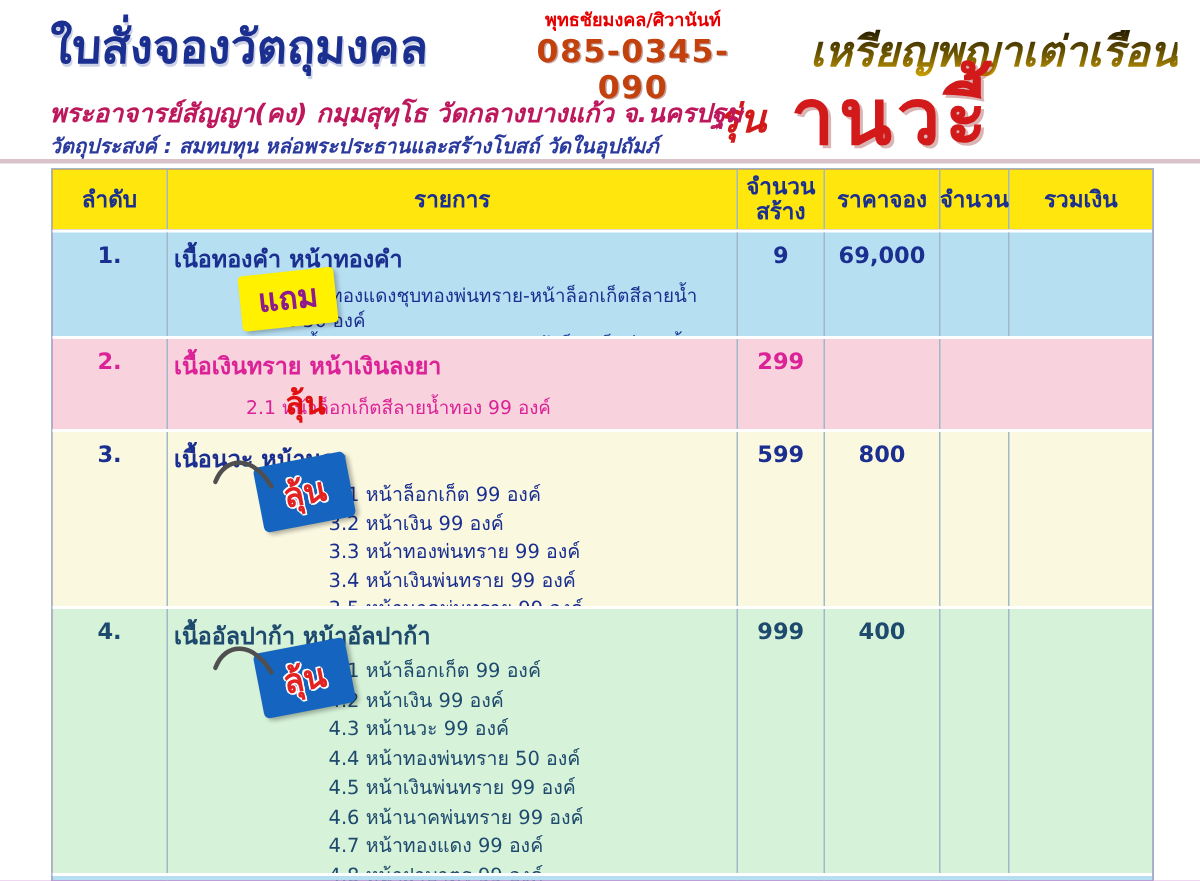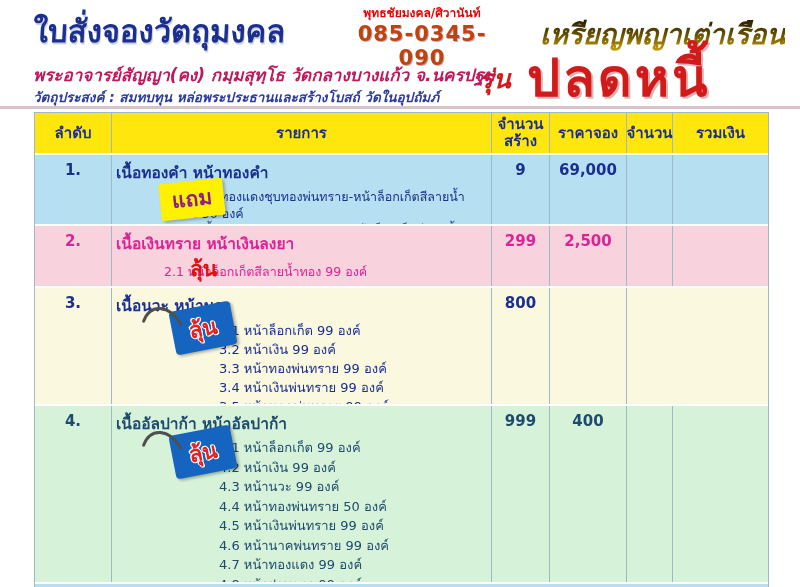--- a/index.html
+++ b/index.html
@@ -85,21 +85,21 @@
 
   <div class="doc-title">ใบสั่งจองวัตถุมงคล</div>
 
   <div class="contact">
     <div class="contact-name">พุทธชัยมงคล/ศิวานันท์</div>
     <div class="contact-phone">085-0345-090</div>
   </div>
 
   <div class="series">เหรียญพญาเต่าเรือน</div>
   <div class="run-prefix">รุ่น</div>
-  <div class="run-name">ปลดหนี้</div>
+  <div class="run-name">านวะี้</div>
 
   <div class="monk-line">พระอาจารย์สัญญา(คง) กมฺมสุทฺโธ วัดกลางบางแก้ว จ.นครปฐม</div>
   <div class="purpose-line">วัตถุประสงค์ : สมทบทุน หล่อพระประธานและสร้างโบสถ์ วัดในอุปถัมภ์</div>
 
   <div class="divider"></div>
 
   <div class="otable">
 
     <div class="trow thead">
       <div class="cell">ลำดับ</div>
@@ -130,21 +130,20 @@
     <div class="trow r2">
       <div class="cell c-no">2.</div>
       <div class="cell c-item">
         <div class="item-title">เนื้อเงินทราย หน้าเงินลงยา</div>
         <div class="tag-plain">ลุ้น</div>
         <div class="subs">
           <div class="sub">2.1 หน้าล็อกเก็ตสีลายน้ำทอง 99 องค์</div>
         </div>
       </div>
       <div class="cell c-qty">299</div>
-      <div class="cell c-price">2,500</div>
       <div class="cell c-amount"></div>
       <div class="cell c-total"></div>
     </div>
 
     <div class="trow r3">
       <div class="cell c-no">3.</div>
       <div class="cell c-item">
         <div class="item-title">เนื้อนวะ หน้านวะ</div>
         <div class="tag-hang">
           <svg class="cord" width="40" height="34" viewBox="0 0 40 34">
@@ -153,20 +152,21 @@
           <span class="luck-text">ลุ้น</span>
         </div>
         <div class="subs">
           <div class="sub">3.1 หน้าล็อกเก็ต 99 องค์</div>
           <div class="sub">3.2 หน้าเงิน 99 องค์</div>
           <div class="sub">3.3 หน้าทองพ่นทราย 99 องค์</div>
           <div class="sub">3.4 หน้าเงินพ่นทราย 99 องค์</div>
           <div class="sub">3.5 หน้านาคพ่นทราย 99 องค์</div>
         </div>
       </div>
+      <div class="cell c-qty">599</div>
       <div class="cell c-price">800</div>
       <div class="cell c-amount"></div>
       <div class="cell c-total"></div>
     </div>
 
     <div class="trow r4">
       <div class="cell c-no">4.</div>
       <div class="cell c-item">
         <div class="item-title">เนื้ออัลปาก้า หน้าอัลปาก้า</div>
         <div class="tag-hang">

